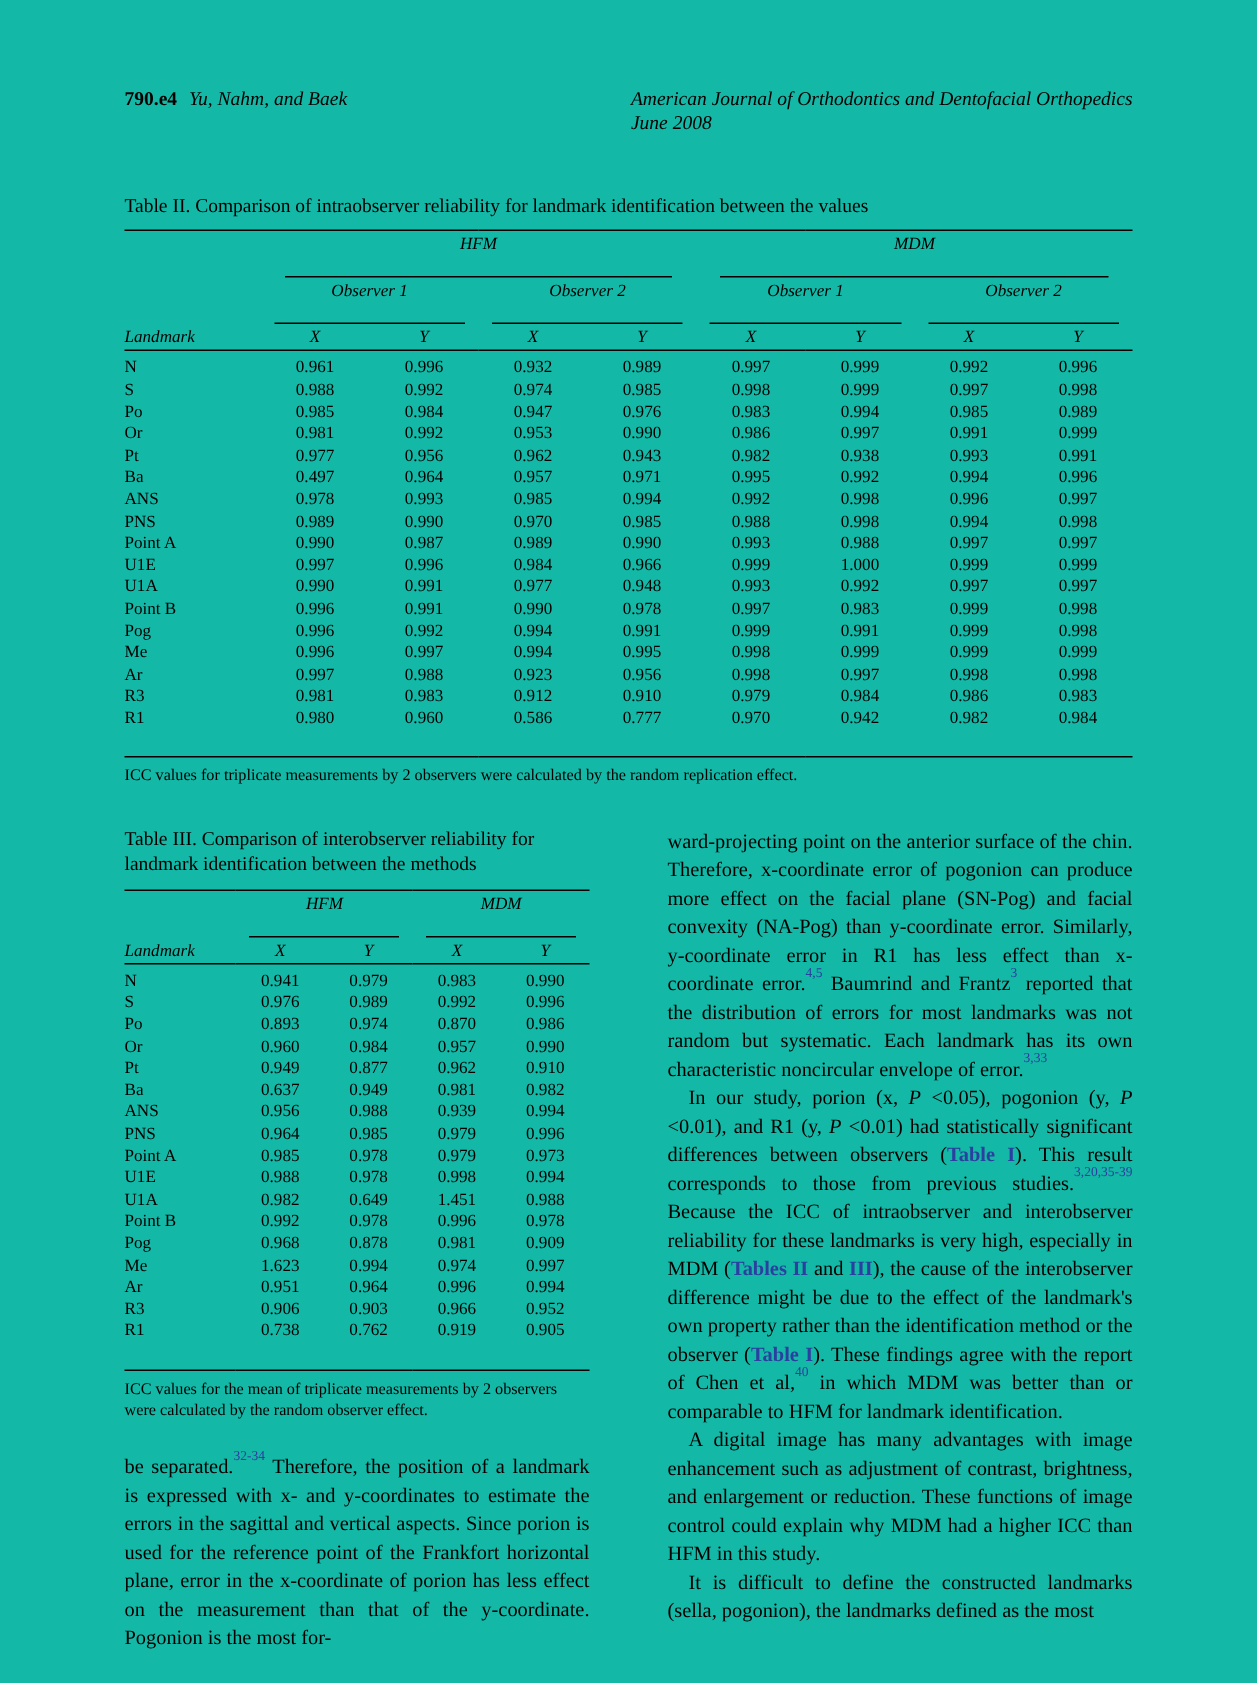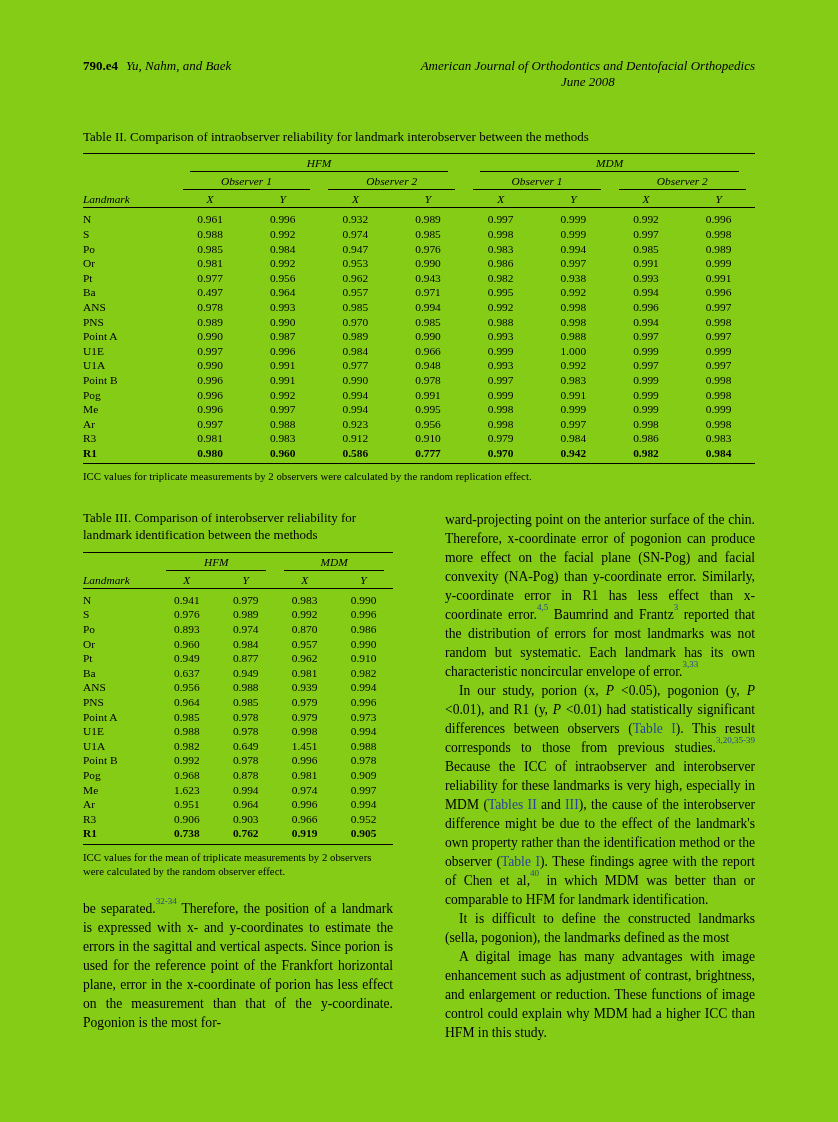--- a/index.html
+++ b/index.html
@@ -3,50 +3,50 @@
 <meta charset="utf-8">
 <style>
   * { margin:0; padding:0; box-sizing:border-box; }
   html, body { background:#ffffff; }
   body {
     width:838px; height:1122px;
     font-family:"Liberation Serif", "DejaVu Serif", serif;
     color:#000;
     overflow:hidden;
   }
-  .page { width:838px; height:1122px; padding:58px 83px 0 83px; background:#84cc16; }
+  .page { width:838px; height:1122px; padding:58px 83px 0 83px; background:#14b8a6; }
 
   
   .runhead { display:flex; justify-content:space-between; align-items:flex-start; font-size:13px; }
   .runhead .left { white-space:nowrap; }
   .runhead .page-num { font-weight:bold; margin-right:8px; }
   .runhead .authors { font-style:italic; }
-  .runhead .right { text-align:center; font-style:italic; line-height:1.25;margin-left:24px; }
+  .runhead .right { text-align:left; font-style:italic; line-height:1.25;margin-left:24px; }
 
   
   .caption { font-size:13px; line-height:1.3; margin-bottom:8px; }
   .caption b { font-weight:normal; }
 
   
   .datatable {
     width:100%; border-collapse:collapse; table-layout:fixed;
     border-top:1.3px solid #000; border-bottom:1.3px solid #000;
     font-size:11.4px;
   }
   .datatable th { font-weight:normal; font-style:italic; vertical-align:bottom; }
   th.blank { border:none; }
   th.group { padding:3px 16px 0 16px; }
   th.obs   { padding:3px 9px 0 9px; }
-  .grule { text-align:center; border-bottom:1px solid #000; padding-bottom:2px;font-style:italic; }
+  .grule { text-align:center; border-bottom:1px solid #000; padding-bottom:15px;font-style:italic; }
   tr.xy-row th { border-bottom:1px solid #000; text-align:center; padding:3px 0 2px 0; }
   tr.xy-row th.lmh { text-align:left;font-style:italic; }
   .datatable tbody td { text-align:center; line-height:14.6px; font-size:11.4px; }
   .datatable tbody td.lm { text-align:left; }
   .datatable tbody tr:first-child td { padding-top:4px; }
-  .datatable tbody tr:last-child td { padding-bottom:3px;font-weight:bold; }
+  .datatable tbody tr:last-child td { padding-bottom:18px; }
 
   .footnote { font-size:10.8px; line-height:1.35; margin-top:5px; }
 
   .table2-section { margin-top:38px; }
 
   
   .two-col { display:flex; gap:52px; margin-top:26px; }
   .col { width:318px; }
 
   
@@ -55,40 +55,40 @@
     margin:0;
   }
   .body-text p.indent { text-indent:14px; }
   .left-body { margin-top:20px; }
 
   sup.cite {
     color:var(--link, #2a3f9f);
     font-size:9px; line-height:0; position:relative; top:-4px;
     cursor:pointer;
   }
-  .xref { color:var(--link, #2a3f9f); cursor:pointer; }
+  .xref { color:var(--link, #2a3f9f); cursor:pointer;font-weight:bold; }
   em { font-style:italic; }
 </style>
 </head>
 <body>
 
 <div class="page">
 
   <div class="runhead">
     <div class="left">
       <span class="page-num">790.e4</span><span class="authors">Yu, Nahm, and Baek</span>
     </div>
     <div class="right">
       <div>American Journal of Orthodontics and Dentofacial Orthopedics</div>
       <div>June 2008</div>
     </div>
   </div>
 
   <div class="table2-section">
-    <p class="caption"><b>Table II.</b> <span>Comparison of intraobserver reliability for landmark interobserver between the methods</span></p>
+    <p class="caption"><b>Table II.</b> <span>Comparison of intraobserver reliability for landmark identification between the values</span></p>
 
     <table class="datatable">
       <colgroup>
         <col style="width:13.5%">
         <col>
           <col>
           <col>
           <col>
           <col>
           <col>
@@ -481,18 +481,18 @@
       <p class="footnote">ICC values for the mean of triplicate measurements by 2 observers were calculated by the random observer effect.</p>
 
       <div class="body-text left-body">
         <p>be separated.<sup class="cite">32-34</sup> Therefore, the position of a landmark is expressed with x- and y-coordinates to estimate the errors in the sagittal and vertical aspects. Since porion is used for the reference point of the Frankfort horizontal plane, error in the x-coordinate of porion has less effect on the measurement than that of the y-coordinate. Pogonion is the most for-</p>
       </div>
     </div>
 
     <div class="col body-text">
       <p>ward-projecting point on the anterior surface of the chin. Therefore, x-coordinate error of pogonion can produce more effect on the facial plane (SN-Pog) and facial convexity (NA-Pog) than y-coordinate error. Similarly, y-coordinate error in R1 has less effect than x-coordinate error.<sup class="cite">4,5</sup> Baumrind and Frantz<sup class="cite">3</sup> reported that the distribution of errors for most landmarks was not random but systematic. Each landmark has its own characteristic noncircular envelope of error.<sup class="cite">3,33</sup></p>
       <p class="indent">In our study, porion (x, <em>P</em> &lt;0.05), pogonion (y, <em>P</em> &lt;0.01), and R1 (y, <em>P</em> &lt;0.01) had statistically significant differences between observers (<span class="xref">Table I</span>). This result corresponds to those from previous studies.<sup class="cite">3,20,35-39</sup> Because the ICC of intraobserver and interobserver reliability for these landmarks is very high, especially in MDM (<span class="xref">Tables II</span> and <span class="xref">III</span>), the cause of the interobserver difference might be due to the effect of the landmark's own property rather than the identification method or the observer (<span class="xref">Table I</span>). These findings agree with the report of Chen et al,<sup class="cite">40</sup> in which MDM was better than or comparable to HFM for landmark identification.</p>
+      <p class="indent">A digital image has many advantages with image enhancement such as adjustment of contrast, brightness, and enlargement or reduction. These functions of image control could explain why MDM had a higher ICC than HFM in this study.</p>
       <p class="indent">It is difficult to define the constructed landmarks (sella, pogonion), the landmarks defined as the most</p>
-      <p class="indent">A digital image has many advantages with image enhancement such as adjustment of contrast, brightness, and enlargement or reduction. These functions of image control could explain why MDM had a higher ICC than HFM in this study.</p>
     </div>
 
   </div>
 </div>
 
 </body></html>

